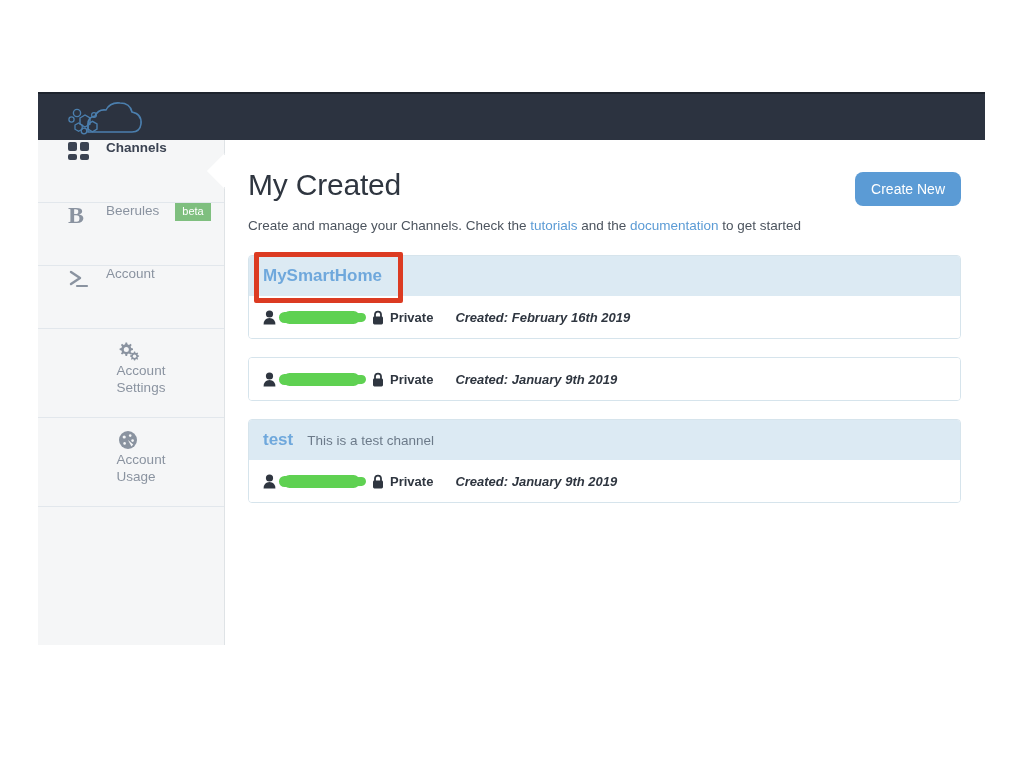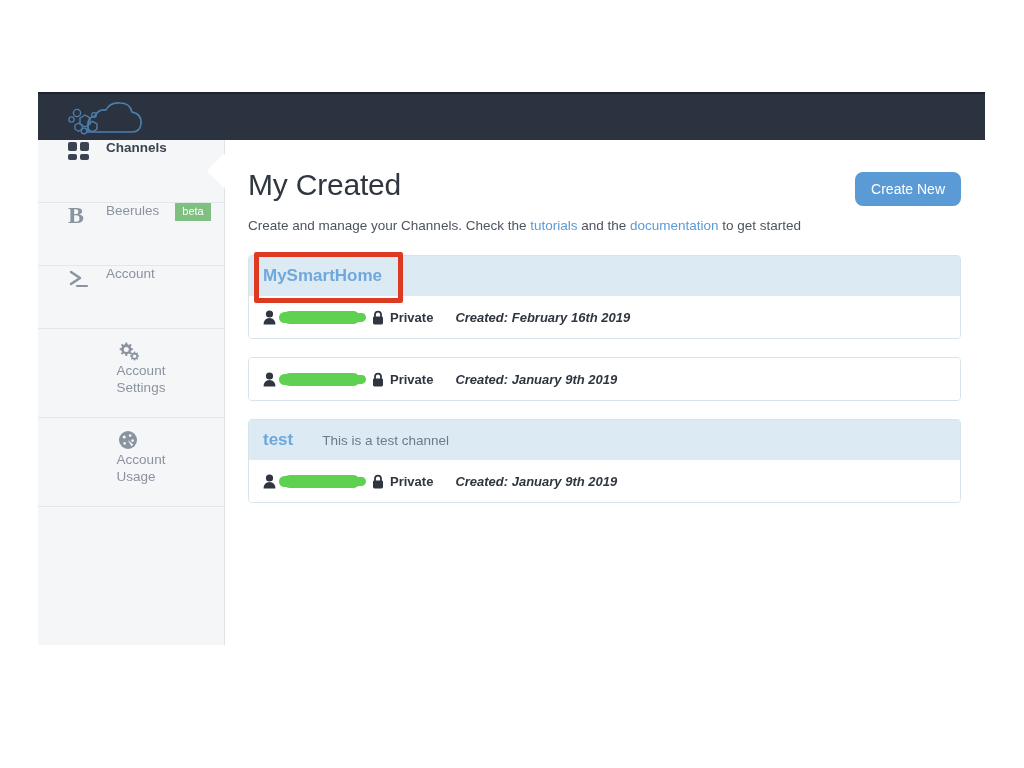--- a/index.html
+++ b/index.html
@@ -178,21 +178,21 @@
     color: #6fa8dc;
     font-size: 17px;
     font-weight: bold;
     text-decoration: none;
     cursor: pointer;
   }
   .channel-desc {
     color: #6c7a89;
     font-size: 13.5px;
     font-weight: normal;
-    margin-left: 29px;
+    margin-left: 14px;
   }
   .card-body {
     background: #ffffff;
     padding: 10px 14px;
     display: flex;
     align-items: center;
     min-height: 22px;
   }
   .owner-redaction {
     display: inline-block;

